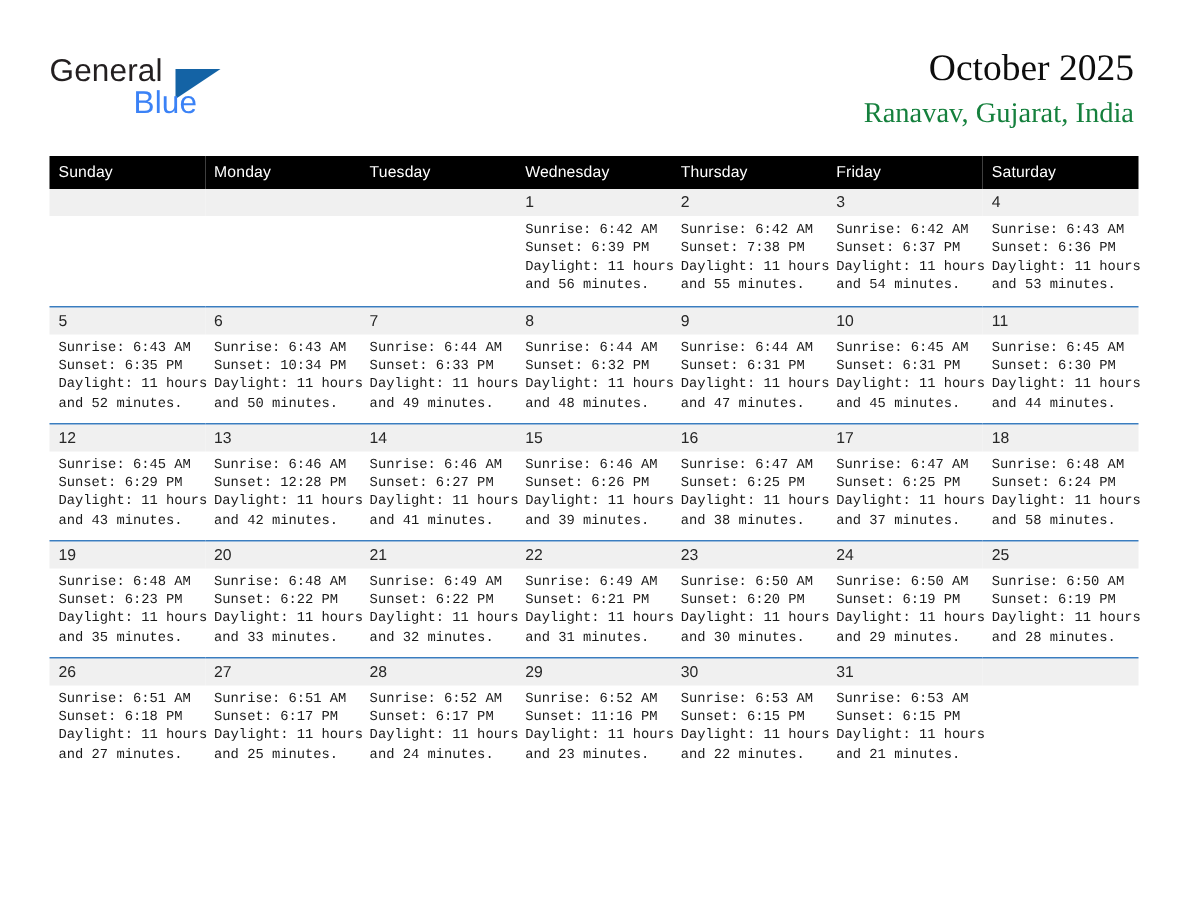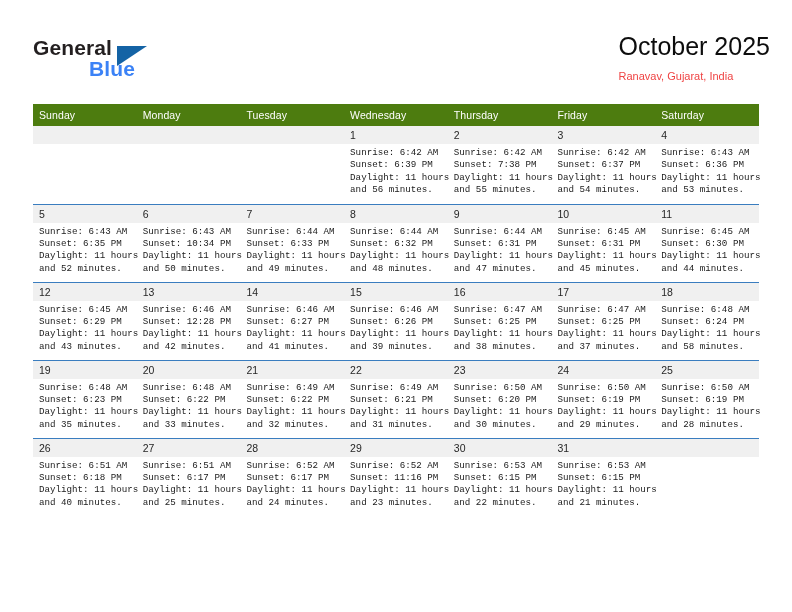--- a/index.html
+++ b/index.html
@@ -28,21 +28,20 @@
     top: 0;
     width: 792px;
     height: 100px;
   }
   .logo {
     position: absolute;
     left: 33px;
     top: 36px;
     width: 150px;
     height: 48px;
-    font-weight: bold;
   }
   .logo-general {
     position: absolute;
     left: 0;
     top: 0;
     font-size: 21px;
     color: #231f20;
     letter-spacing: 0.1px;
     font-family: "Liberation Sans", sans-serif;
   }
@@ -60,52 +59,54 @@
     left: 84px;
     top: 10px;
     width: 0;
     height: 0;
     border-left: 30px solid #1463a5;
     border-bottom: 20px solid transparent;
   }
 
   .title-block {
     position: absolute;
-    right: 22px;
+    right: 36px;
     top: 30px;
+    text-align: right;
+    font-family: Liberation Serif, serif;
   }
   .title {
     font-size: 25px;
     font-weight: normal;
     color: #0d0d0d;
     line-height: 32px;
     white-space: nowrap;
   }
   .subtitle {
-    font-size: 11px;
-    color: #ef4444;
+    font-size: 19px;
+    color: #15803d;
     line-height: 20px;
     margin-top: 4px;
     white-space: nowrap;
   }
 
   
   .calendar {
     position: absolute;
     left: 33px;
     top: 104px;
     width: 726px;
   }
   table.cal {
     width: 726px;
     border-collapse: collapse;
     table-layout: fixed;
   }
   table.cal th {
-    background: #4d7c0f;
+    background: #000000;
     color: #ffffff;
     font-size: 10.5px;
     font-weight: normal;
     text-align: left;
     padding: 5px 0 5px 6px;
     height: 11px;
     letter-spacing: 0.1px;
   }
   td.daycell {
     vertical-align: top;
@@ -415,21 +416,21 @@
               </div>
             </td>
           </tr>
           <tr>
             <td class="daycell">
               <div class="daynum">26</div>
               <div class="info">
                 <div>Sunrise: 6:51 AM</div>
                 <div>Sunset: 6:18 PM</div>
                 <div>Daylight: 11 hours</div>
-                <div>and 40 minutes.</div>
+                <div>and 27 minutes.</div>
               </div>
             </td>
             <td class="daycell">
               <div class="daynum">27</div>
               <div class="info">
                 <div>Sunrise: 6:51 AM</div>
                 <div>Sunset: 6:17 PM</div>
                 <div>Daylight: 11 hours</div>
                 <div>and 25 minutes.</div>
               </div>

